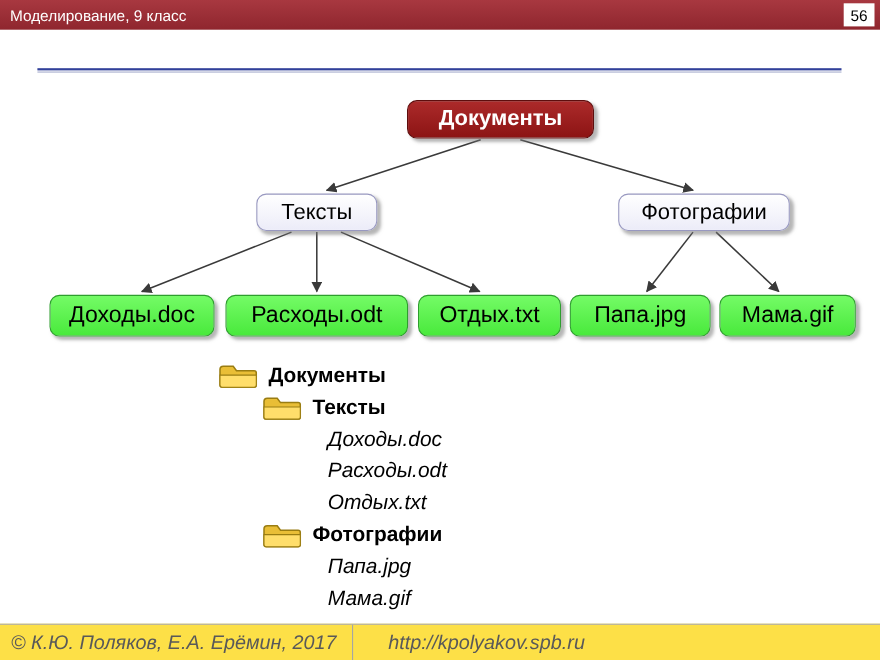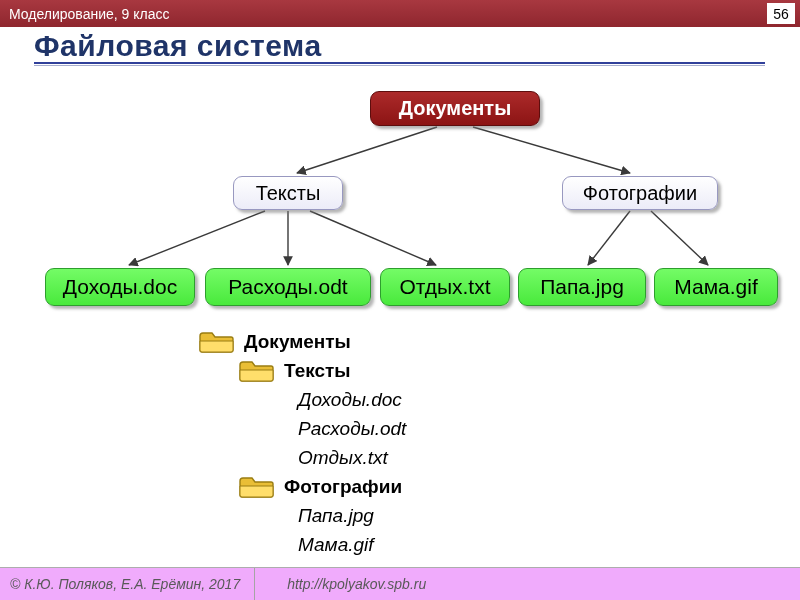--- a/index.html
+++ b/index.html
@@ -41,37 +41,36 @@
   .listing { position:absolute; left:198px; top:327px; }
   .lr { display:flex; align-items:center; height:29px; }
   .lr.sub  { padding-left:40px; }
   .lr.filerow { padding-left:100px; }
   .l-label { font-size:19px; color:#000; }
   .bold { font-weight:bold; }
   .ital { font-style:italic; }
   .folder-icon { margin-right:10px; display:flex; }
 
   
-  .footer { position:absolute; left:0; bottom:0; width:800px; height:33px; background:#f0abfc;
-            border-top:1px solid #ADADAD; display:flex; align-items:center; color:#595959; font-size:14px; }
+  .footer { position:absolute; left:0; bottom:0; width:800px; height:33px; background:#fde047;
+            border-top:1px solid #ADADAD; display:flex; align-items:center; color:#595959; font-size:18px; }
   .footer .copy { padding-left:10px; font-style:italic; }
   .footer .divider { width:1px; height:33px; background:#A5A5A5; margin:0 12px 0 14px; }
   .footer .url { font-style:italic; color:#595959; text-decoration:none;margin-left:20px; }
 </style>
 </head>
 <body>
 
 <div class="slide">
 
   <div class="topbar">
     <span class="course">Моделирование, 9 класс</span>
   </div>
   <div class="pagenum">56</div>
 
-  <div class="title">Файловая система</div>
   <div class="rule"></div>
 
   <svg class="arrows" width="800" height="600">
     <defs>
       <marker id="arr" viewBox="0 0 10 10" refX="9" refY="5" markerWidth="7" markerHeight="7" orient="auto">
         <path d="M0 0 L10 5 L0 10 z" fill="#3A3A3A"></path>
       </marker>
     </defs>
     <line x1="437" y1="127" x2="297" y2="173" stroke="#3A3A3A" stroke-width="1.4" marker-end="url(#arr)"></line>
     <line x1="473" y1="127" x2="630" y2="173" stroke="#3A3A3A" stroke-width="1.4" marker-end="url(#arr)"></line>

